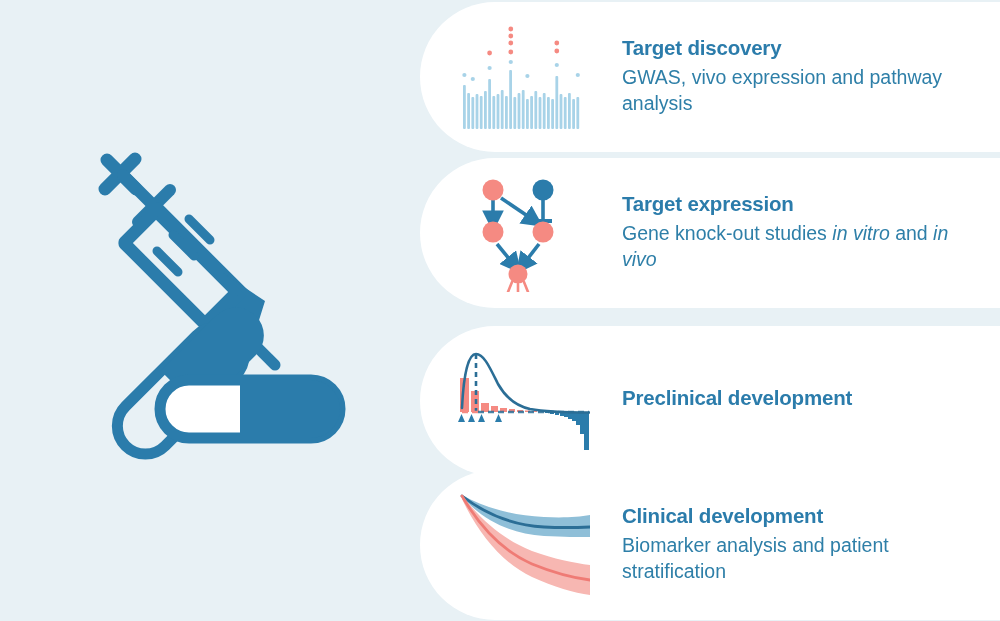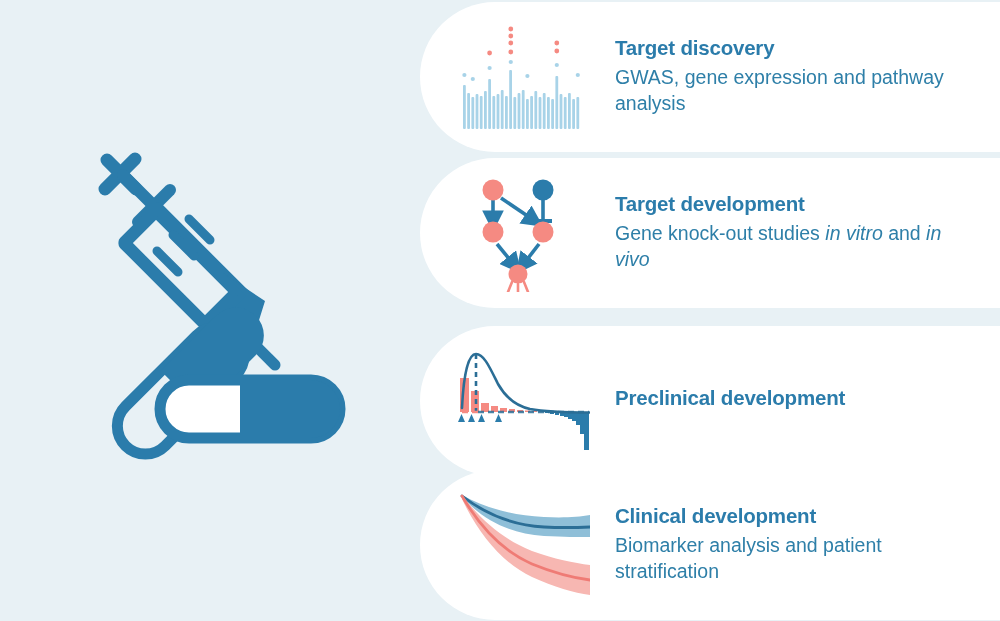--- a/index.html
+++ b/index.html
@@ -37,21 +37,21 @@
   .card-2{left:420px;top:326px;height:150px;}
   .card-3{left:420px;top:470px;height:150px;}
 
   .card-figure{
     width:160px;min-width:160px;height:120px;
     margin-left:22px;
     display:flex;align-items:center;justify-content:center;
     position:relative;
   }
   .card-text{
-    margin-left:13px;
+    margin-left:20px;
     padding-right:20px;
   }
   .card-title{
     color:#2b7cab;
     font-weight:bold;
     font-size:20.5px;
     letter-spacing:-0.2px;
     line-height:1.1;
     margin:0 0 5px 0;
     white-space:nowrap;
@@ -161,21 +161,21 @@
             <circle cx="48.8" cy="20" r="2.4"></circle>
             <circle cx="48.8" cy="13" r="2.4"></circle>
             <circle cx="48.8" cy="6" r="2.4"></circle>
             <circle cx="94.8" cy="28" r="2.4"></circle>
             <circle cx="94.8" cy="20" r="2.4"></circle>
           </g>
         </svg>
       </div>
       <div class="card-text">
         <p class="card-title">Target discovery</p>
-        <p class="card-desc">GWAS, gene expression and pathway analysis</p>
+        <p class="card-desc">GWAS, vivo expression and pathway analysis</p>
       </div>
     </div>
 
     <div class="card card-1">
       <div class="card-figure">
         <svg width="110" height="118" viewBox="0 0 110 118" xmlns="http://www.w3.org/2000/svg">
           <defs>
             <marker id="arw" markerWidth="6" markerHeight="6" refX="3.2" refY="3" orient="auto" markerUnits="strokeWidth">
               <path d="M0,0 L6,3 L0,6 z" fill="#2b7cab"></path>
             </marker>
@@ -196,21 +196,21 @@
           <g>
             <circle cx="26" cy="16" r="10.5" fill="#f58a82"></circle>
             <circle cx="76" cy="16" r="10.5" fill="#2b7cab"></circle>
             <circle cx="26" cy="58" r="10.5" fill="#f58a82"></circle>
             <circle cx="76" cy="58" r="10.5" fill="#f58a82"></circle>
             <circle cx="51" cy="100" r="9.5" fill="#f58a82"></circle>
           </g>
         </svg>
       </div>
       <div class="card-text">
-        <p class="card-title">Target development</p>
+        <p class="card-title">Target expression</p>
         <p class="card-desc">Gene knock-out studies <i>in vitro</i> and <i>in vivo</i></p>
       </div>
     </div>
 
     <div class="card card-2">
       <div class="card-figure">
         <svg width="136" height="110" viewBox="0 0 136 110" xmlns="http://www.w3.org/2000/svg">
 
           <g fill="#f58a82">
             <rect x="6" y="32" width="9" height="34"></rect>

